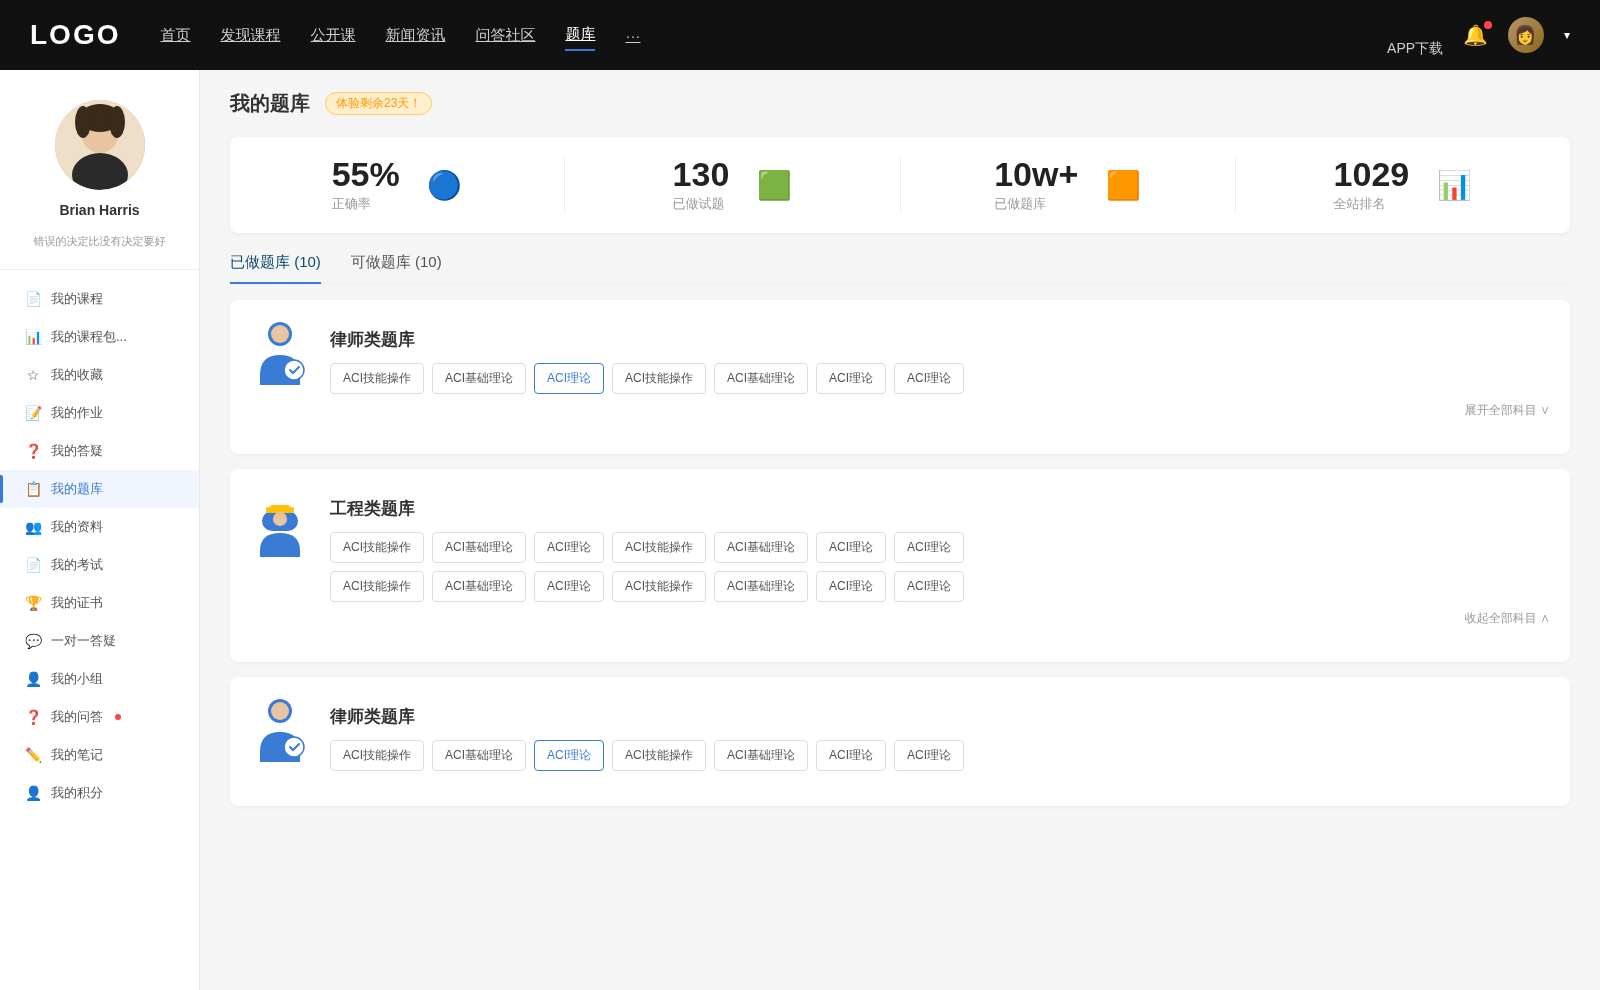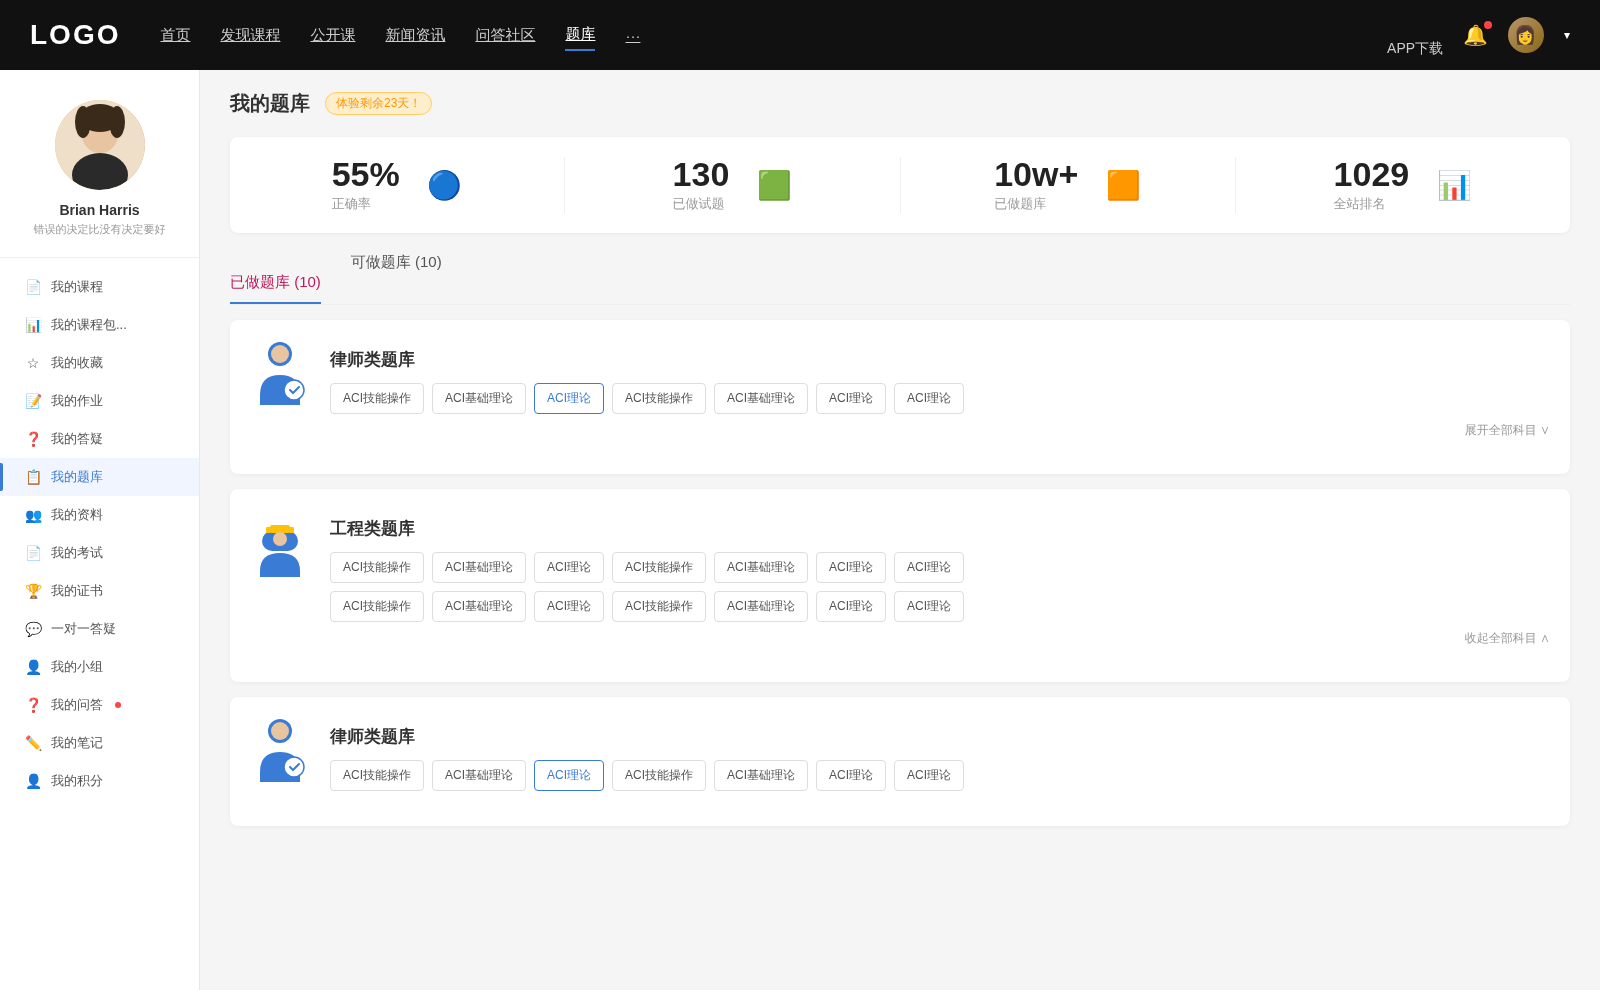--- a/index.html
+++ b/index.html
@@ -113,21 +113,21 @@
       background: linear-gradient(135deg, #e8cfa0, #c9a96e);
       overflow: hidden;
       display: flex; align-items: center; justify-content: center;
       margin-bottom: 12px;
     }
     .sidebar-avatar svg { width: 90px; height: 90px; }
     .sidebar-name {
       font-size: 14px;
       font-weight: 600;
       color: #333;
-      margin-bottom: 4px;
+      margin-bottom: 16px;
     }
     .sidebar-motto {
       font-size: 11px;
       color: #999;
       text-align: center;
       padding: 0 15px;
     }
     .sidebar-menu {
       list-style: none;
     }
@@ -236,23 +236,22 @@
       border-bottom: 1px solid #eee;
     }
     .tab-item {
       font-size: 15px;
       color: #555;
       padding-bottom: 10px;
       cursor: pointer;
       border-bottom: 2px solid transparent;
     }
     .tab-item.active {
-      color: #be185d;
+      color: #0c4a6e;
       border-bottom: 2px solid #3a7bd5;
-      margin-top: 20px;
     }
 
     
     .bank-card {
       background: #fff;
       border-radius: 8px;
       padding: 20px;
       margin-bottom: 15px;
       box-shadow: 0 1px 4px rgba(0,0,0,0.05);
     }

